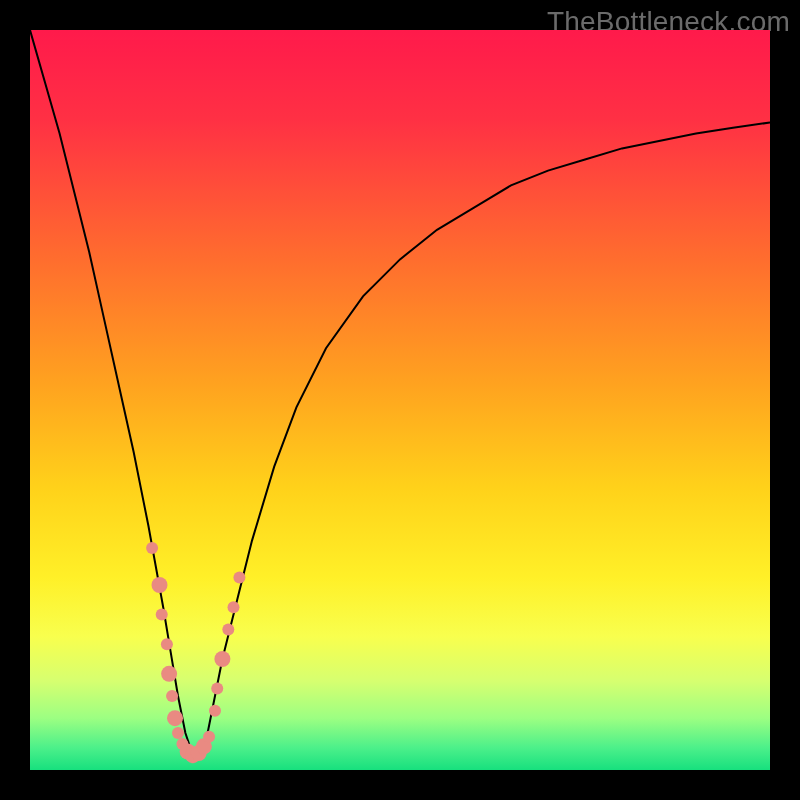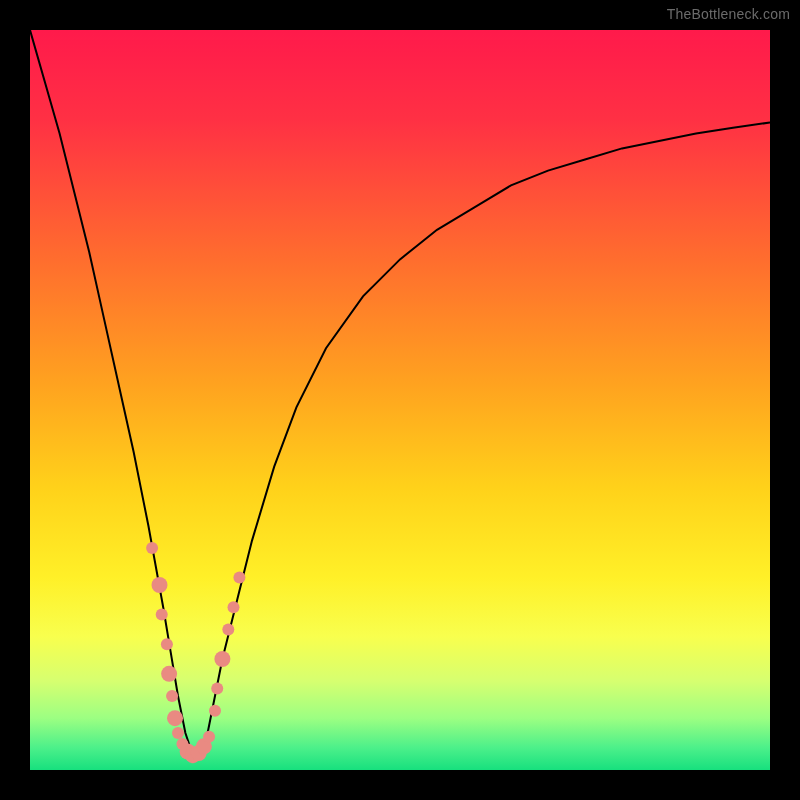--- a/index.html
+++ b/index.html
@@ -22,21 +22,21 @@
     left: 30px;
     top: 30px;
     width: 740px;
     height: 740px;
   }
   .watermark {
     position: absolute;
     top: 6px;
     right: 10px;
     color: #6b6b6b;
-    font-size: 14px;
+    font-size: 28px;
     font-weight: 400;
     letter-spacing: 0.2px;
     user-select: none;
   }
 </style>
 </head>
 <body>
 
 <div class="frame">
   <div class="watermark">TheBottleneck.com</div>

